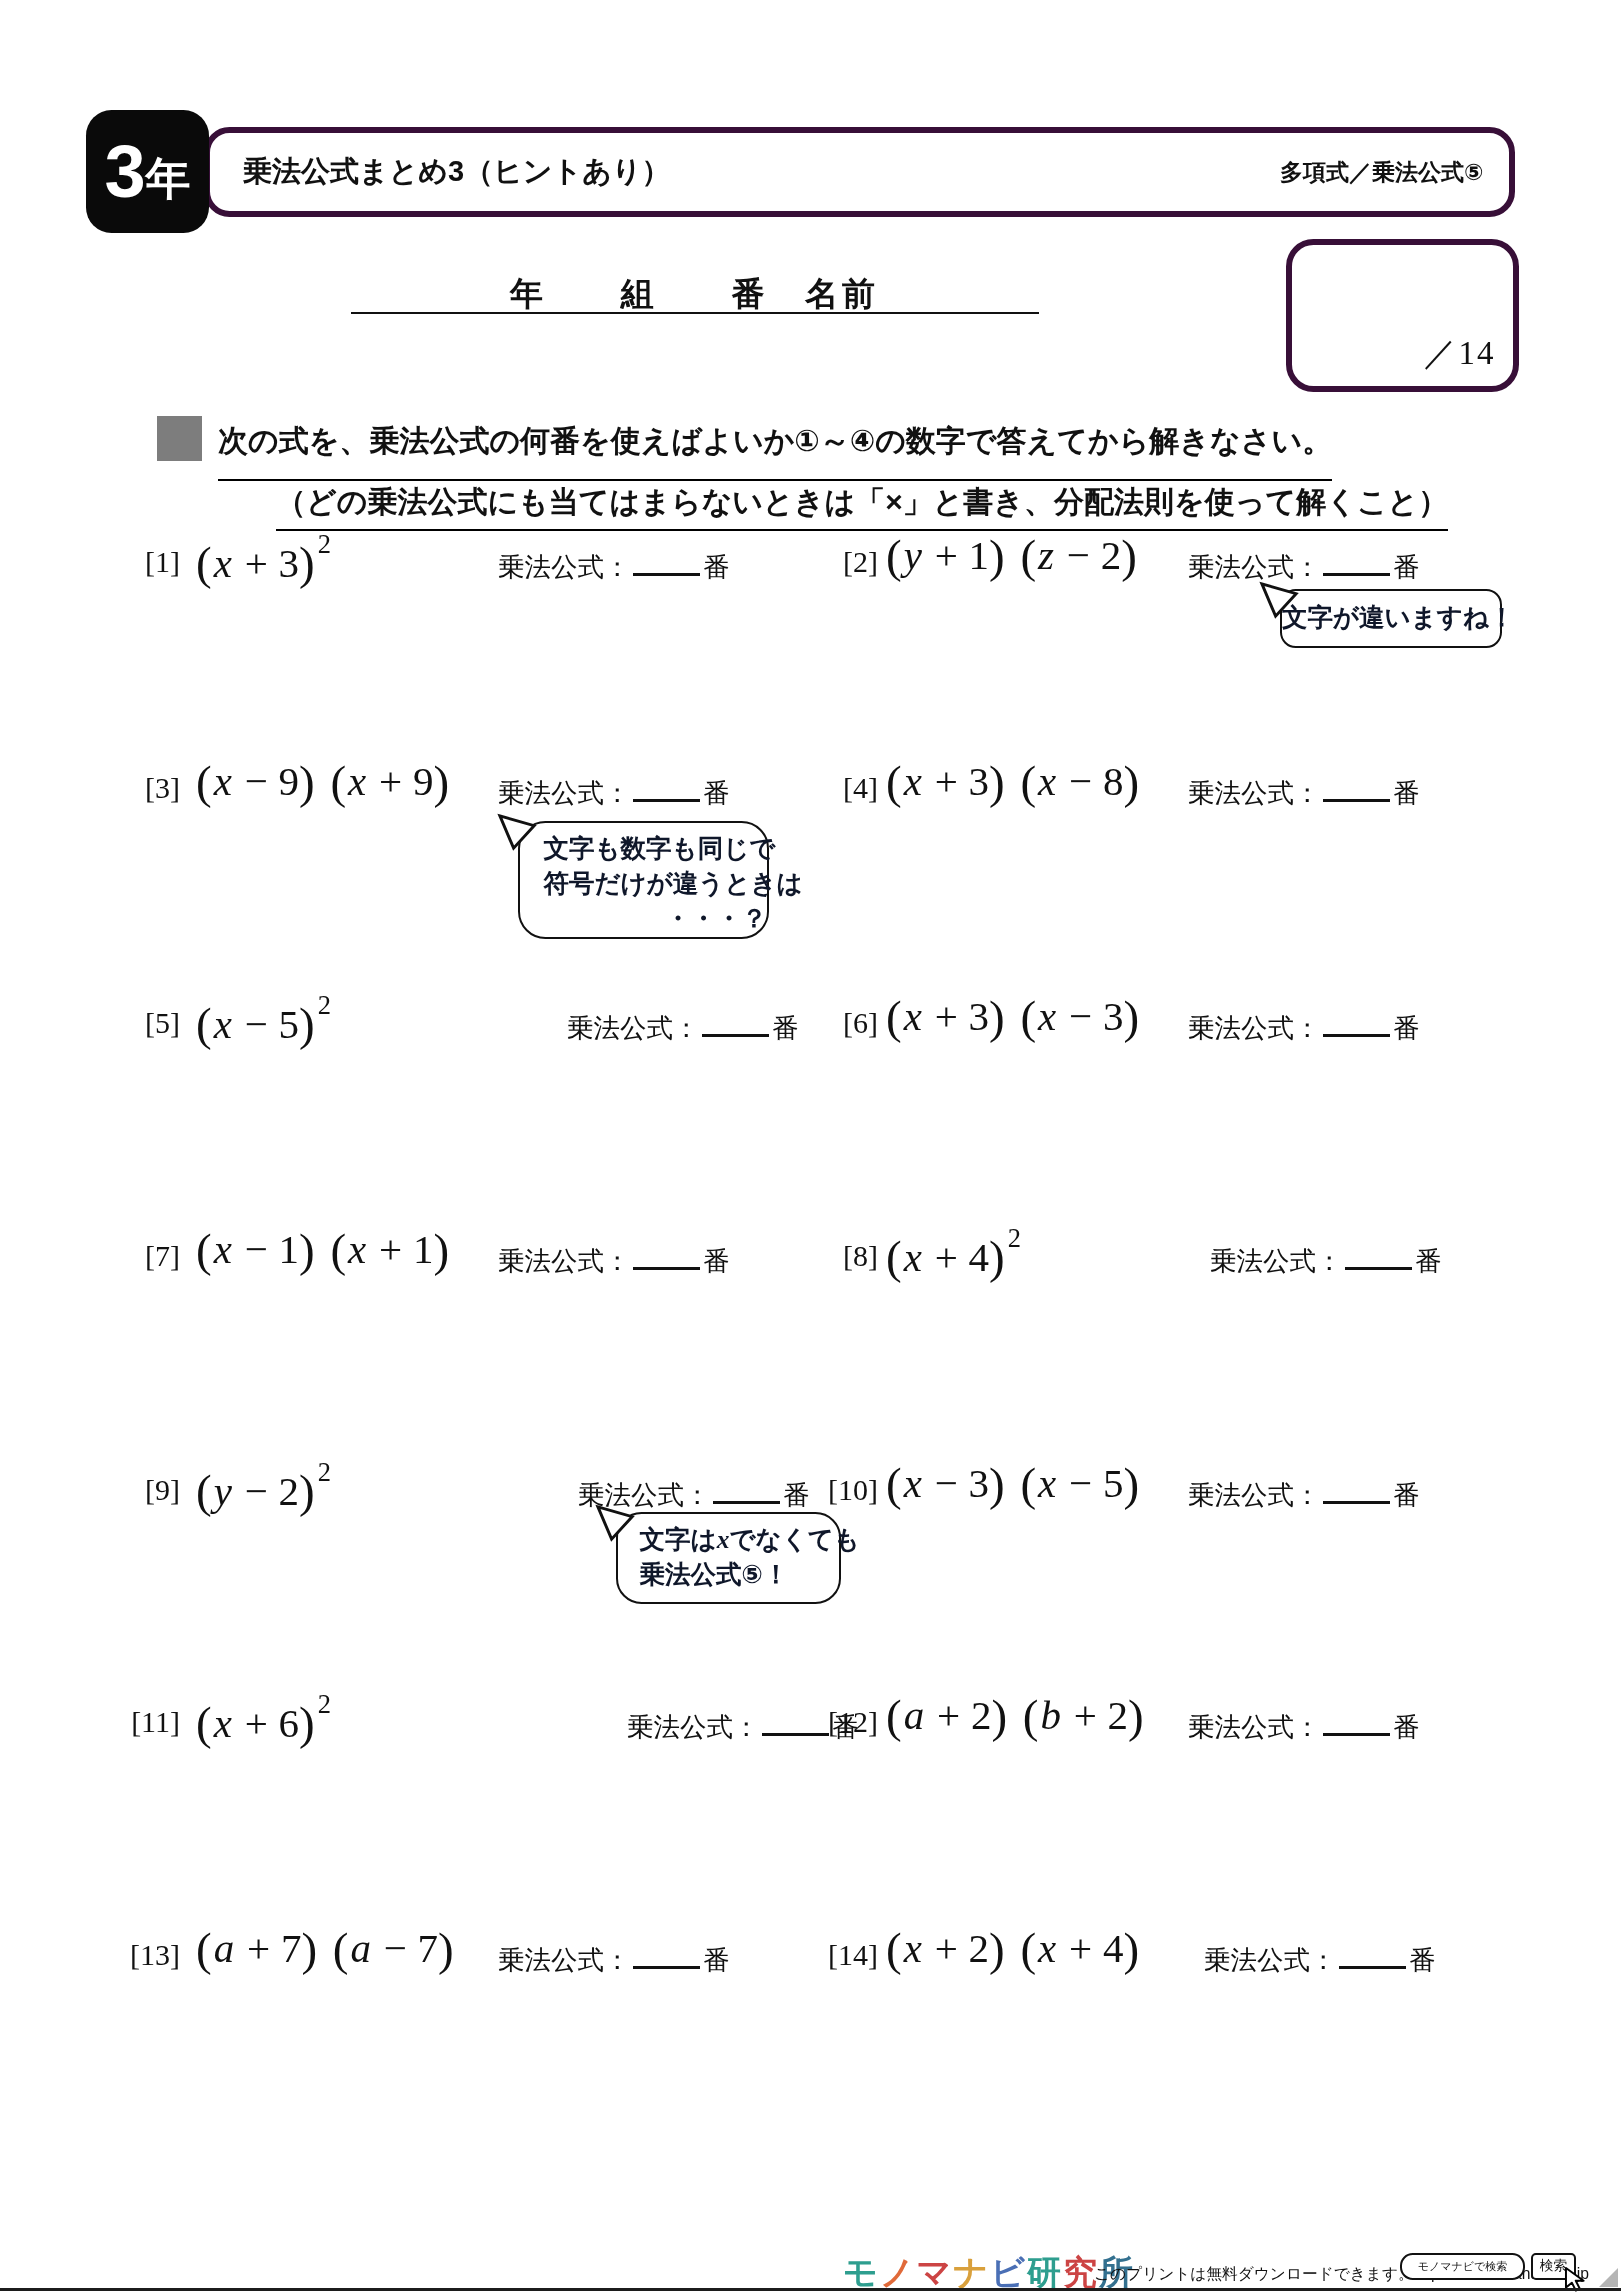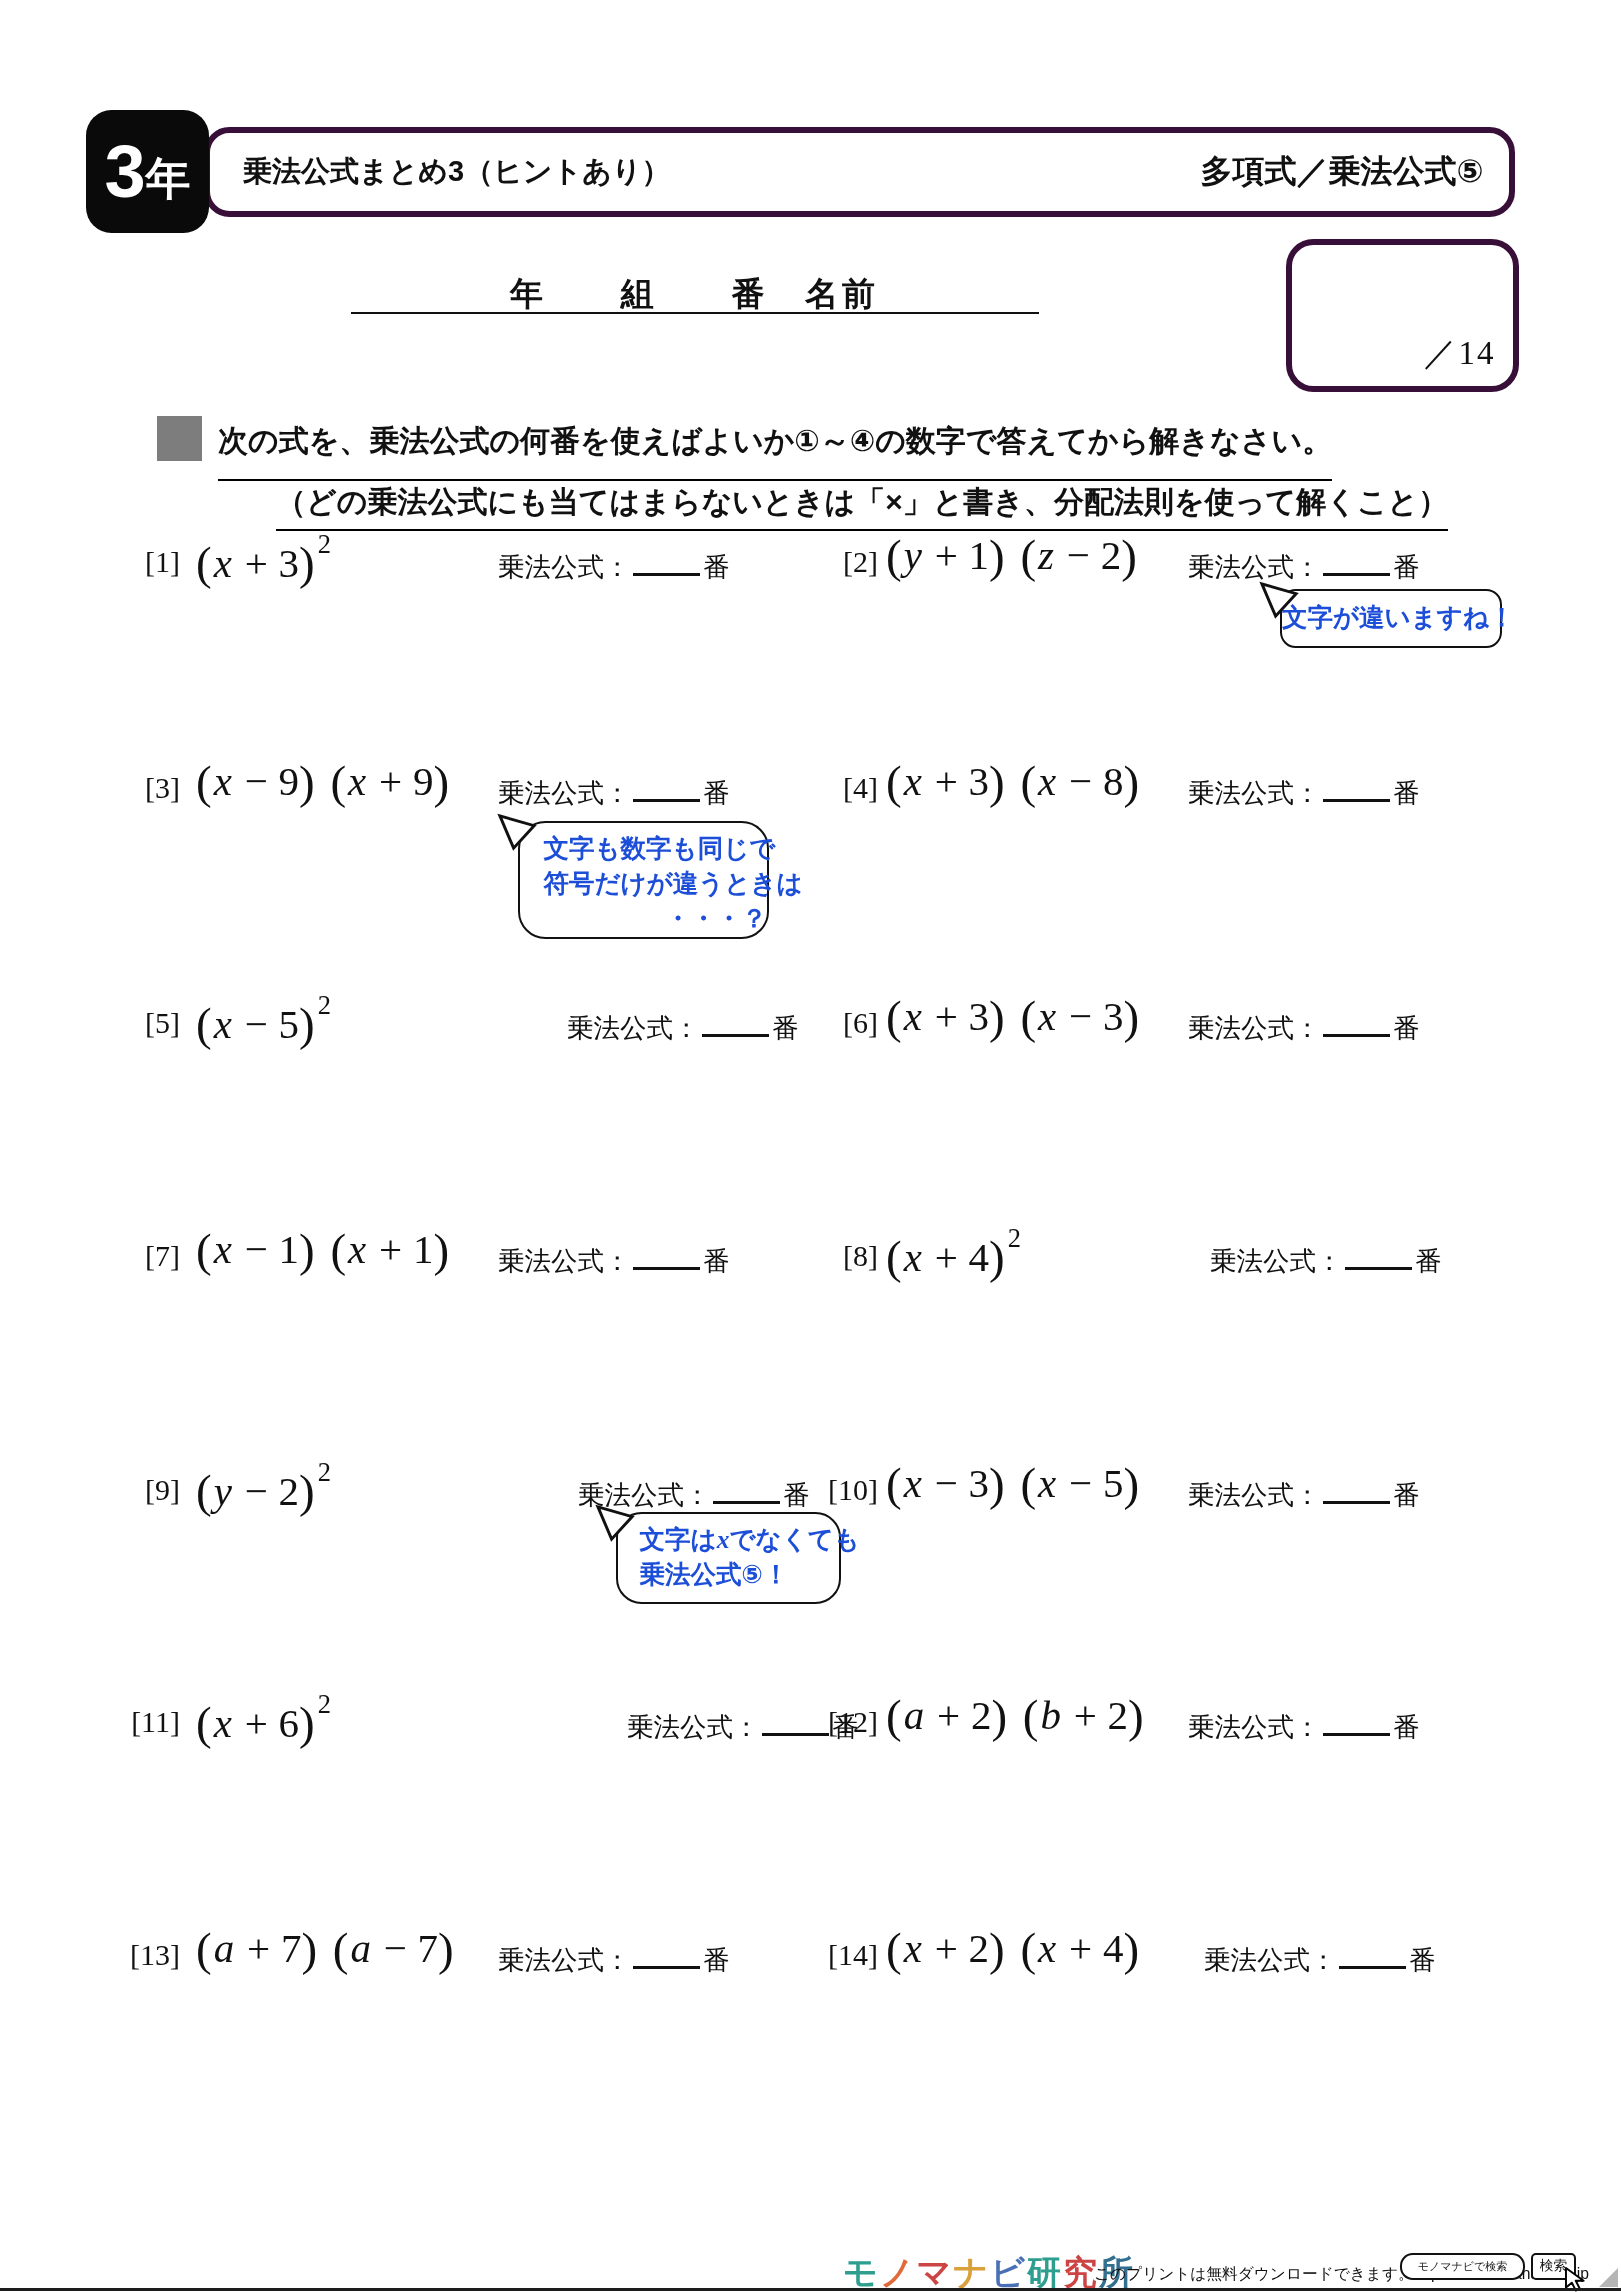--- a/index.html
+++ b/index.html
@@ -16,21 +16,21 @@
   }
   .grade-badge .g1{font-size:74px;font-weight:bold;line-height:1;}
   .grade-badge .g2{font-size:45px;font-weight:bold;line-height:1;margin-top:13.7px;}
   .title-bar{
     position:absolute;left:204px;top:127px;width:1311px;height:90px;
     border:6.9px solid #380f38;border-radius:25.5px;
     display:flex;align-items:center;justify-content:space-between;
     padding:0 25.5px 0 33px;box-sizing:border-box;z-index:1;
   }
   .title-bar .t-left{font-size:29px;font-weight:bold;white-space:nowrap;}
-  .title-bar .t-right{font-size:32px;font-weight:bold;white-space:nowrap;}
+  .title-bar .t-right{font-size:23px;font-weight:bold;white-space:nowrap;}
   
   .name-text{position:absolute;left:510px;top:272px;font-size:33px;font-weight:bold;letter-spacing:3.9px;white-space:nowrap;}
   .name-underline{position:absolute;left:351px;top:312px;width:688px;height:0;border-bottom:2.9px solid #111;}
   .score-box{
     position:absolute;left:1286px;top:239px;width:233px;height:153px;
     border:6.9px solid #380f38;border-radius:27.4px;box-sizing:border-box;
   }
   .score-box .score{position:absolute;right:17.6px;bottom:9.8px;font-size:33px;letter-spacing:2px;font-family:Liberation Serif, serif;}
   
   .instr-square{position:absolute;left:157px;top:416px;width:45px;height:45px;background:#7d7d7d;}
@@ -52,21 +52,21 @@
   .pform .gap{margin-left:15.7px;}
   .plbl{position:absolute;top:19.6px;font-size:26.5px;white-space:nowrap;font-family:Liberation Serif, serif;}
   .plbl.l{left:498px}.plbl.r{left:1188px}
   .row3 .plbl.l{left:567px}
   .row5 .plbl.l{left:578px}
   .row6 .plbl.l{left:627px}
   .row4 .plbl.r{left:1210px}
   .row7 .plbl.r{left:1204px}
   .blank{display:inline-block;width:67px;height:23.5px;border-bottom:3.9px solid #111;margin:0 2.9px;}
   
-  .hint{position:absolute;background:#fff;border:2.9px solid #111;color:#1d4ed8;
+  .hint{position:absolute;background:#fff;border:2.9px solid #111;color:#0f172a;
         font-size:25.5px;font-weight:bold;white-space:nowrap;box-sizing:border-box;}
   .hint .tail{position:absolute;left:-23.5px;top:-9.8px;width:43px;height:43px;}
   .hint .hline i{font-family:"Liberation Serif","DejaVu Serif",serif;font-style:italic;}
   #hint-0{left:1280px;top:589px;width:222px;height:59px;border-radius:15.7px;}
   #hint-0 .hline{line-height:53px;text-align:center;}
   #hint-1{left:518px;top:821px;width:251px;height:118px;border-radius:27.4px;padding:7.8px 0 0 23.5px;text-align:right;}
   #hint-1 .hline{line-height:35px;}
   #hint-2{left:616px;top:1512px;width:225px;height:92px;border-radius:25.5px;padding:7.8px 0 0 21.6px;}
   #hint-2 .hline{line-height:35px;}
   

